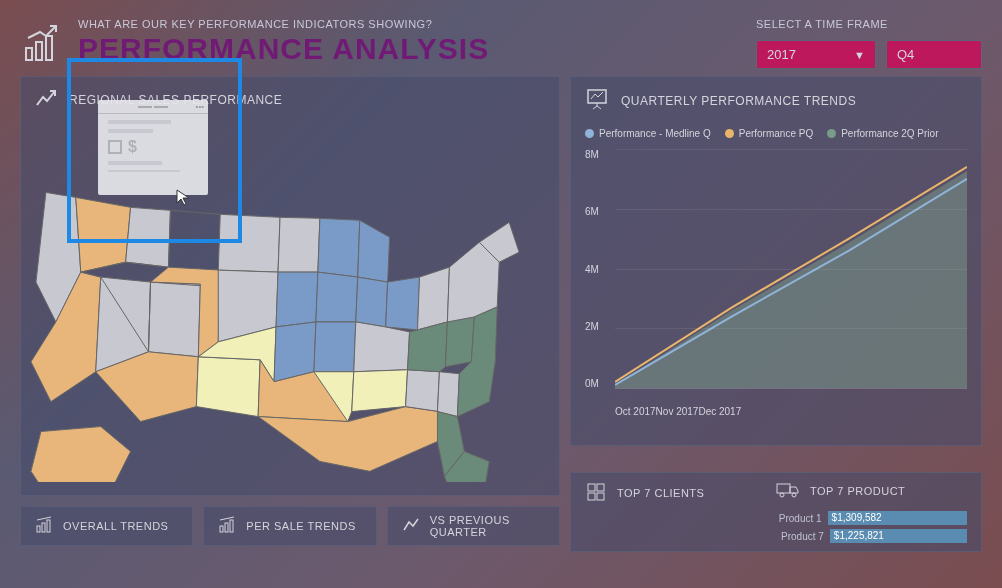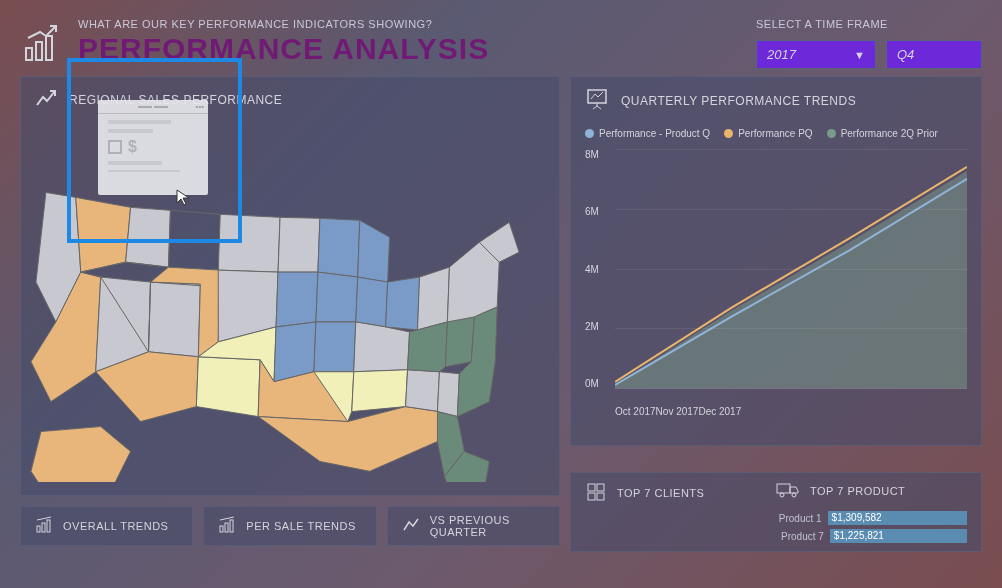--- a/index.html
+++ b/index.html
@@ -19,31 +19,30 @@
   position: relative;
 }
 .title-block { display: flex; align-items: flex-start; }
 .title-icon { margin-right: 16px; margin-top: 4px; }
 .subtitle { font-size: 11px; letter-spacing: 0.5px; color: #c8c8d8; margin-bottom: 2px; }
 .main-title { font-size: 30px; font-weight: 700; letter-spacing: 1px; color: #701a75; }
 .time-frame { position: absolute; right: 20px; top: 18px; display: flex; flex-direction: column; }
 .time-frame-label { font-size: 11px; letter-spacing: 0.5px; color: #c8c8d8; margin-bottom: 10px; }
 .dropdowns { display: flex; gap: 10px; }
 .dropdown {
-  background: #6d28d9;
+  background: #be185d;
   border: 1px solid #5a6578;
   color: #d4d4dc;
   padding: 6px 10px;
   width: 120px;
   display: flex;
   justify-content: space-between;
   align-items: center;
   font-size: 13px;
   cursor: pointer;
-  font-style: italic;
 }
 .dropdown .chev { font-size: 11px; }
 .content { display: flex; padding: 0 20px; gap: 10px; }
 .left-panel { width: 540px; }
 .right-panel { width: 412px; display: flex; flex-direction: column; gap: 26px; }
 .panel {
   background: rgba(70, 75, 105, 0.55);
   border: 1px solid rgba(100, 110, 140, 0.4);
   position: relative;
 }
@@ -231,21 +230,21 @@
               <rect x="3" y="3" width="18" height="13" fill="none" stroke="#d4d4dc" stroke-width="1.5"></rect>
               <path d="M6 12 L10 7 L13 10 L18 5" fill="none" stroke="#d4d4dc"></path>
               <path d="M12 16 L12 19 M8 22 L12 19 L16 22" fill="none" stroke="#d4d4dc"></path>
             </svg>
         </span>
         <span>QUARTERLY PERFORMANCE TRENDS</span>
       </div>
       <div class="legend">
         <div class="legend-item">
           <span class="legend-dot" style="background:#8fb4d8"></span>
-          <span>Performance - Product Q</span>
+          <span>Performance - Medline Q</span>
         </div>
         <div class="legend-item">
           <span class="legend-dot" style="background:#e8b56a"></span>
           <span>Performance PQ</span>
         </div>
         <div class="legend-item">
           <span class="legend-dot" style="background:#7a9b8a"></span>
           <span>Performance 2Q Prior</span>
         </div>
       </div>

